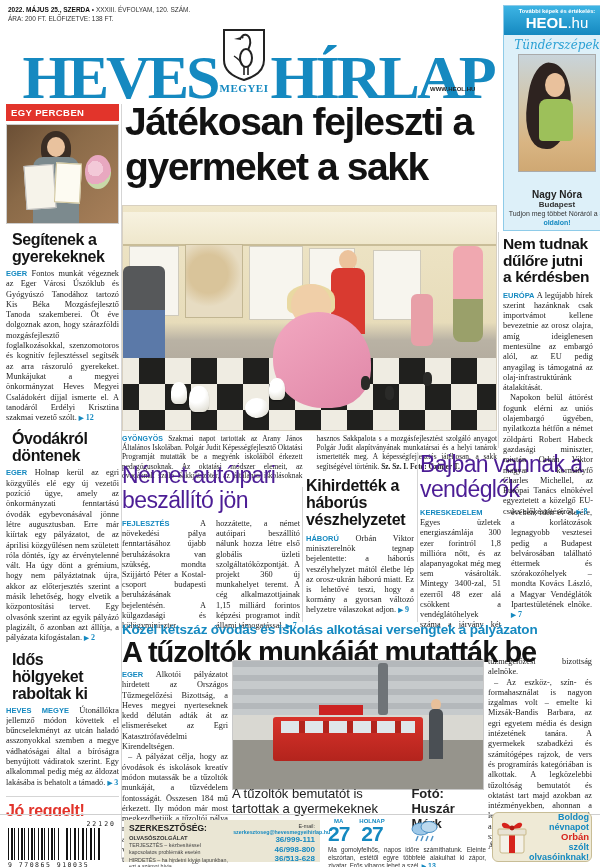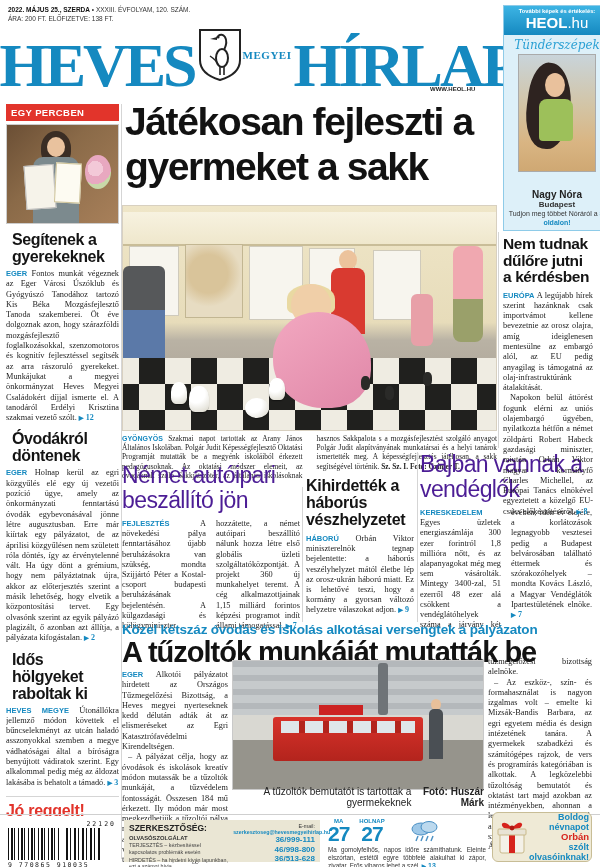--- a/index.html
+++ b/index.html
@@ -7,21 +7,21 @@
   .page {
     position:relative; width:600px; height:867px; margin:0 auto;
     background:#fff; overflow:hidden;
     font-family:"Liberation Sans", sans-serif; color:#1a1a1a;
   }
   
   .dateline { position:absolute; left:8px; top:6px; font-size:6.5px; color:#333; line-height:8.5px; }
   .dateline b { color:#111; }
   .masthead { position:absolute; left:18px; top:16px; width:480px; display:flex; align-items:flex-end; justify-content:center; }
   .mast-word { font-family:"Liberation Serif", serif; font-weight:bold; font-size:62px; line-height:58px; color:#1589c0; letter-spacing:-3px; }
-  .crest-wrap { display:flex; flex-direction:row; align-items:center; margin:12px 2px; }
+  .crest-wrap { display:flex; flex-direction:column; align-items:center; margin:12px 2px; }
   .crest-wrap svg { display:block; }
   .mast-megyei { font-family:"Liberation Serif", serif; font-weight:bold; font-size:11px; color:#1589c0; letter-spacing:0.5px; }
   .website { position:absolute; left:430px; top:86px; font-size:6px; font-weight:bold; color:#222; }
   
   .promo { position:absolute; left:503px; top:5px; width:108px; height:226px; border:1px solid #8ecbe8; background:#ddf0f9; }
   .promo-banner { background:linear-gradient(#3db4e4,#1589c0); color:#fff; text-align:center; padding:2px 1px 3px; }
   .promo-banner .small { font-size:5.8px; font-weight:bold; display:block; }
   .promo-banner .brand { font-size:15px; font-weight:bold; letter-spacing:0; }
   .promo-banner .brand .thin { font-weight:normal; }
   .promo-script { font-family:"DejaVu Serif", serif; font-style:italic; color:#2aa0d4; text-align:center; font-size:12px; padding:3px 0 2px; }
@@ -106,21 +106,21 @@
   .bottom-sig { font-weight:bold; font-family:"Liberation Sans", sans-serif; font-size:7.5px; }
   .photo-fire { position:absolute; left:232px; top:660px; width:252px; height:130px; overflow:hidden; border:1px solid #c9c9c9;
     background:linear-gradient(#c3c7c9 0 42%, #d9d8d2 42% 62%, #96948c 62%); }
   .pf-ceiling { position:absolute; left:0; top:0; width:100%; height:42%; background:repeating-linear-gradient(180deg, #b4b8bb 0 6px, #c6cacc 6px 14px); }
   .pf-duct { position:absolute; left:58%; top:2px; width:10px; height:52px; background:#6f7478; border-radius:3px; }
   .pf-truck { position:absolute; left:40px; top:56px; width:150px; height:44px; background:linear-gradient(#d8322a,#b3241d); border-radius:3px; }
   .pf-truck-win { position:absolute; left:48px; top:60px; width:134px; height:12px; background:repeating-linear-gradient(90deg,#dfe6ea 0 18px, #b3241d 18px 24px); }
   .pf-sign { position:absolute; left:86px; top:44px; width:44px; height:10px; background:#c22; }
   .pf-man { position:absolute; left:196px; top:48px; width:14px; height:50px; border-radius:5px 5px 0 0; background:#4a4f54; }
   .pf-man-head { position:absolute; left:198px; top:38px; width:10px; height:11px; border-radius:50%; background:#e8c09a; }
-  .caption-bottom { position:absolute; left:232px; top:786px; width:252px; display:flex; justify-content:space-between; font-size:10px; color:#222;text-align:right; }
+  .caption-bottom { position:absolute; left:232px; top:786px; width:252px; display:flex; justify-content:space-between; font-size:13px; color:#222; }
   .caption-bottom .credit { font-weight:bold; }
   
   .europe { position:absolute; left:503px; top:236px; width:90px; }
   .europe-title { font-weight:bold; font-size:15.5px; line-height:16.5px; letter-spacing:-0.4px; color:#141414; margin-bottom:5px; }
   .europe-body { font-size:8.3px; line-height:10.3px; }
   .europe-body p + p { text-indent:7px; }
   
   .footer-rule { position:absolute; left:0; top:814px; width:600px; border-top:1px solid #cfcfcf; }
   .footer-box { position:absolute; left:124px; top:820px; width:196px; height:42px; background:#eae6d4; padding:3px 5px; display:flex; gap:4px; }
   .fb-left { width:56%; }

